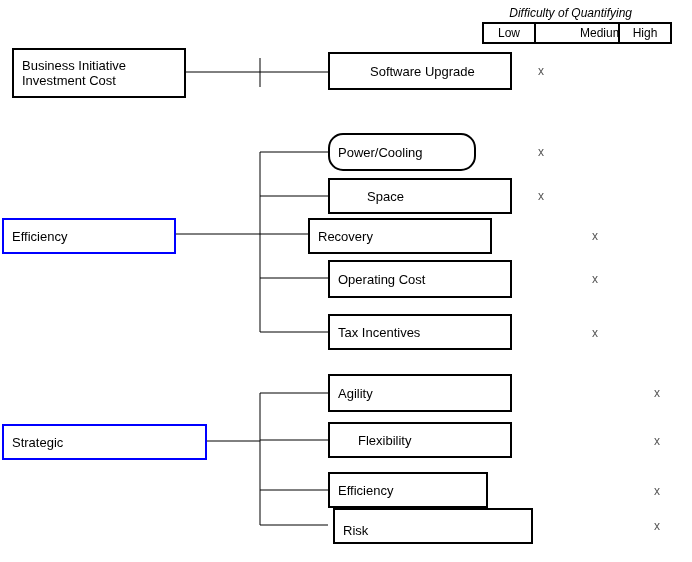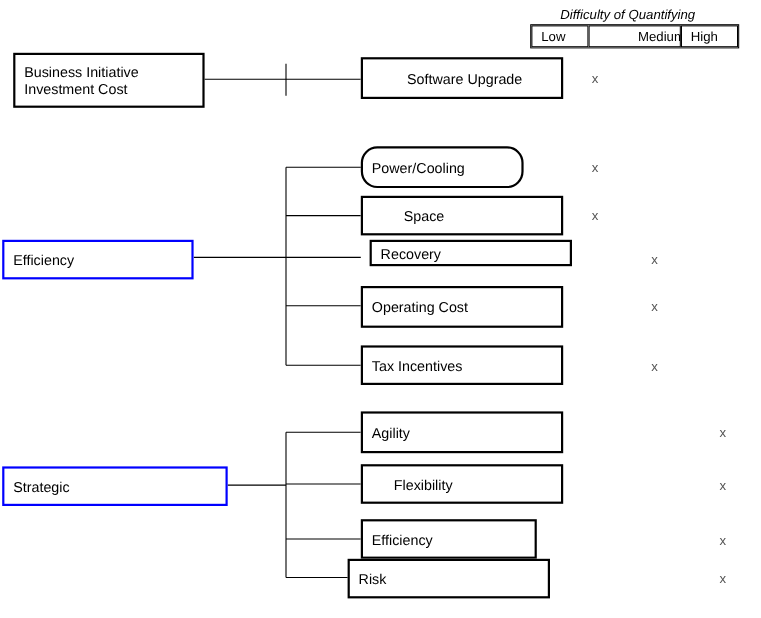--- a/index.html
+++ b/index.html
@@ -40,21 +40,21 @@
     .column-headers {
       display: flex;
       flex-direction: row;
       border: 1px solid #000;
     }
 
     .col-header {
       border: 1px solid #000;
       padding: 2px 8px;
       font-size: 12px;
-      text-align: left;
+      text-align: center;
       background: #fff;
     }
 
     .col-low { width: 52px; }
     .col-medium { width: 84px; padding-left: 44px; }
     .col-high { width: 52px; }
 
     
     .node-box {
       position: absolute;
@@ -150,21 +150,21 @@
   <div class="node-box black-border" style="left:328px; top:133px; width:148px; height:38px;border-radius:15px;">
     <span>Power/Cooling</span>
   </div>
   <div class="x-mark" style="left:538px; top:145px;">x</div>
 
   <div class="node-box black-border" style="left:328px; top:178px; width:184px; height:36px;padding-left:37px;">
     <span>Space</span>
   </div>
   <div class="x-mark" style="left:538px; top:189px;">x</div>
 
-  <div class="node-box black-border" style="left:336px; top:218px; width:184px; height:24px;">
+  <div class="node-box black-border" style="left:308px; top:218px; width:184px; height:36px;">
     <span>Recovery</span>
   </div>
   <div class="x-mark" style="left:592px; top:229px;">x</div>
 
   <div class="node-box black-border" style="left:328px; top:260px; width:184px; height:38px;">
     <span>Operating Cost</span>
   </div>
   <div class="x-mark" style="left:592px; top:272px;">x</div>
 
   <div class="node-box black-border" style="left:328px; top:314px; width:184px; height:36px;">
@@ -184,18 +184,18 @@
   <div class="node-box black-border" style="left:328px; top:422px; width:184px; height:36px;padding-left:28px;">
     <span>Flexibility</span>
   </div>
   <div class="x-mark" style="left:654px; top:434px;">x</div>
 
   <div class="node-box black-border" style="left:328px; top:472px; width:160px; height:36px;">
     <span>Efficiency</span>
   </div>
   <div class="x-mark" style="left:654px; top:484px;">x</div>
 
-  <div class="node-box black-border" style="left:316px; top:508px; width:184px; height:36px;">
+  <div class="node-box black-border" style="left:333px; top:508px; width:200px; height:36px;align-items:flex-end;">
     <span>Risk</span>
   </div>
   <div class="x-mark" style="left:654px; top:519px;">x</div>
 
 </div>
 
 </body></html>

